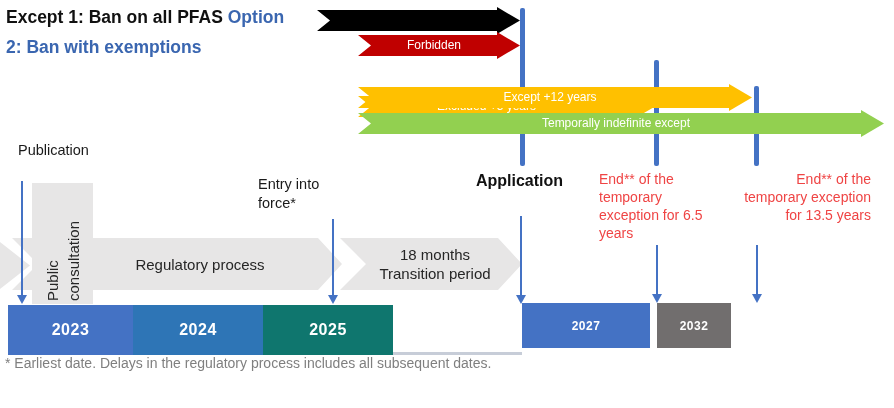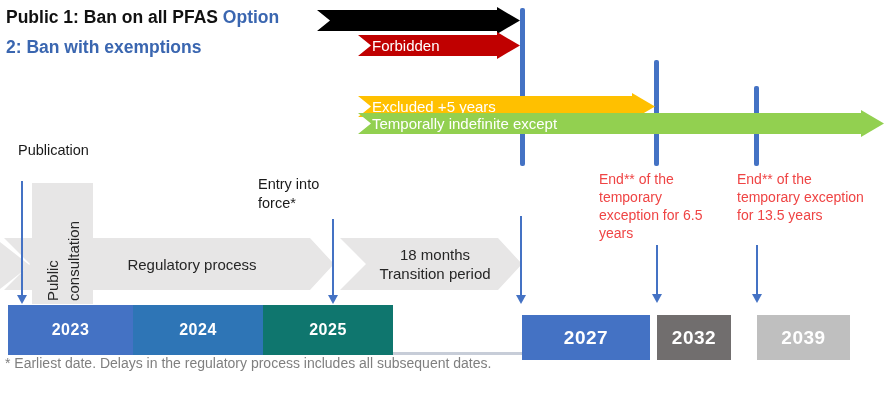--- a/index.html
+++ b/index.html
@@ -10,21 +10,21 @@
   
   .title{position:absolute;left:6px;top:2px;font-size:17.5px;font-weight:bold;line-height:30px;color:#111;}
   .title .blue{color:#3A66B0;}
   
   .bar{position:absolute;height:21px;z-index:2;}
   .bar-body{position:absolute;left:0;top:0;bottom:0;right:22px;
     clip-path:polygon(0 0,100% 0,100% 100%,0 100%,13px 50%);}
   .bar-head{position:absolute;right:0;top:-3px;bottom:-3px;width:23px;
     clip-path:polygon(0 0,100% 50%,0 100%);}
   .bar-label{position:absolute;left:14px;right:24px;top:0;height:21px;line-height:21px;
-    text-align:left;color:#fff;font-size:15px;}
+    text-align:center;color:#fff;font-size:12px;}
   
   .tick{position:absolute;width:5px;background:#4472C4;border-radius:2px;z-index:1;}
   
   .vline{position:absolute;width:2px;background:#4472C4;z-index:3;}
   .vhead{position:absolute;width:0;height:0;border-left:5px solid transparent;
     border-right:5px solid transparent;border-top:9px solid #4472C4;z-index:3;}
   
   .chev{position:absolute;top:238px;height:52px;background:#E7E6E6;
     clip-path:polygon(0 0,calc(100% - 24px) 0,100% 50%,calc(100% - 24px) 100%,0 100%,26px 50%);
     display:flex;flex-direction:column;align-items:center;justify-content:center;
@@ -37,32 +37,32 @@
     padding:10px 0 0 2px;box-sizing:border-box;text-align:left;}
   
   .lbl{position:absolute;font-size:14.5px;color:#1a1a1a;line-height:19px;}
   .lbl-gray{position:absolute;font-size:14px;color:#ef4444;line-height:18px;}
   .lbl-app{position:absolute;font-size:16px;font-weight:bold;color:#111;text-align:center;}
   
   .tl-main{position:absolute;left:8px;top:305px;width:514px;height:50px;display:flex;z-index:1;
     box-shadow:inset 0 -3px 0 rgba(32,56,100,0.25);}
   .tl-seg{height:100%;display:flex;align-items:center;justify-content:center;
     color:#fff;font-size:16px;font-weight:600;letter-spacing:.5px;}
-  .tl-box{position:absolute;top:315px;height:45px;display:flex;align-items:center;justify-content:center;
-    color:#fff;font-size:19px;font-weight:600;letter-spacing:.5px;z-index:1;text-align:right;}
+  .tl-box{position:absolute;top:303px;height:45px;display:flex;align-items:center;justify-content:center;
+    color:#fff;font-size:12px;font-weight:600;letter-spacing:.5px;z-index:1;text-align:right;}
   
   .foot{position:absolute;left:5px;font-size:14px;color:#7F7F7F;}
 </style>
 </head>
 <body>
 
 <div id="canvas">
 
   <div class="title">
-    <div><span>Public 1: Ban on all PFAS</span> <span class="blue">Option</span></div>
+    <div><span>Except 1: Ban on all PFAS</span> <span class="blue">Option</span></div>
     <div class="blue">2: Ban with exemptions</div>
   </div>
 
   <div class="tick" style="left:520px;top:8px;height:158px;"></div>
   <div class="tick" style="left:654px;top:60px;height:106px;"></div>
   <div class="tick" style="left:754px;top:86px;height:80px;"></div>
 
   <div class="bar" style="left:317px;top:10px;width:203px;">
     <div class="bar-body" style="background:#000000;"></div>
     <div class="bar-head" style="background:#000000;"></div>
@@ -70,47 +70,53 @@
   <div class="bar" style="left:358px;top:35px;width:162px;">
     <div class="bar-body" style="background:#C00000;"></div>
     <div class="bar-head" style="background:#C00000;"></div>
     <div class="bar-label">Forbidden</div>
   </div>
   <div class="bar" style="left:358px;top:61px;width:297px;margin-top:35px;">
     <div class="bar-body" style="background:#FFC000;"></div>
     <div class="bar-head" style="background:#FFC000;"></div>
     <div class="bar-label" style="padding-right:30px;">Excluded +5 years</div>
   </div>
+  <div class="bar" style="left:358px;top:87px;width:394px;">
+    <div class="bar-body" style="background:#FFC000;"></div>
+    <div class="bar-head" style="background:#FFC000;"></div>
+    <div class="bar-label">Except +12 years</div>
+  </div>
   <div class="bar" style="left:358px;top:113px;width:526px;">
     <div class="bar-body" style="background:#92D050;"></div>
     <div class="bar-head" style="background:#92D050;"></div>
     <div class="bar-label">Temporally indefinite except</div>
   </div>
 
   <div class="chev-stub"></div>
-  <div class="chev" style="left:4px;width:330px;padding-left:46px;box-sizing:border-box;align-items:center;">
+  <div class="chev" style="left:12px;width:330px;padding-left:46px;box-sizing:border-box;align-items:center;">
     <div>Regulatory process</div>
   </div>
   <div class="chev" style="left:340px;width:182px;padding-left:8px;box-sizing:border-box;">
     <div>18 months</div>
     <div>Transition period</div>
   </div>
   <div class="graybox"></div>
   <div class="rot">
     <div>Public</div>
     <div>consultation</div>
   </div>
 
   <div class="lbl" style="left:18px;top:141px;">Publication</div>
   <div class="lbl" style="left:258px;top:175px;">
     <div>Entry into</div>
     <div>force*</div>
   </div>
+  <div class="lbl-app" style="left:462px;top:172px;width:115px;">Application</div>
   <div class="lbl-gray" style="left:599px;top:170px;width:114px;">End** of the temporary exception for 6.5 years</div>
-  <div class="lbl-gray" style="left:737px;top:170px;width:134px;">End** of the temporary exception for 13.5 years</div>
+  <div class="lbl-gray" style="left:737px;top:170px;width:134px;text-align:right;">End** of the temporary exception for 13.5 years</div>
 
   <div class="vline" style="left:21px;top:181px;height:114px;"></div>
   <div class="vhead" style="left:17px;top:295px;"></div>
 
   <div class="vline" style="left:332px;top:219px;height:76px;"></div>
   <div class="vhead" style="left:328px;top:295px;"></div>
 
   <div class="vline" style="left:520px;top:216px;height:79px;"></div>
   <div class="vhead" style="left:516px;top:295px;"></div>
 
@@ -120,17 +126,16 @@
   <div class="vline" style="left:756px;top:245px;height:49px;"></div>
   <div class="vhead" style="left:752px;top:294px;"></div>
 
   <div class="tl-main">
     <div class="tl-seg" style="width:125px;background:#4472C4;">2023</div>
     <div class="tl-seg" style="width:130px;background:#2E75B6;">2024</div>
     <div class="tl-seg" style="width:130px;background:#0f766e;">2025</div>
   </div>
   <div class="tl-box" style="left:522px;width:128px;background:#4472C4;">2027</div>
   <div class="tl-box" style="left:657px;width:74px;background:#716E6E;">2032</div>
-  <div class="tl-box" style="left:757px;width:93px;background:#BFBFBF;">2039</div>
 
   <div class="foot" style="top:355px;">* Earliest date. Delays in the regulatory process includes all subsequent dates.</div>
 
 </div>
 
 </body></html>

